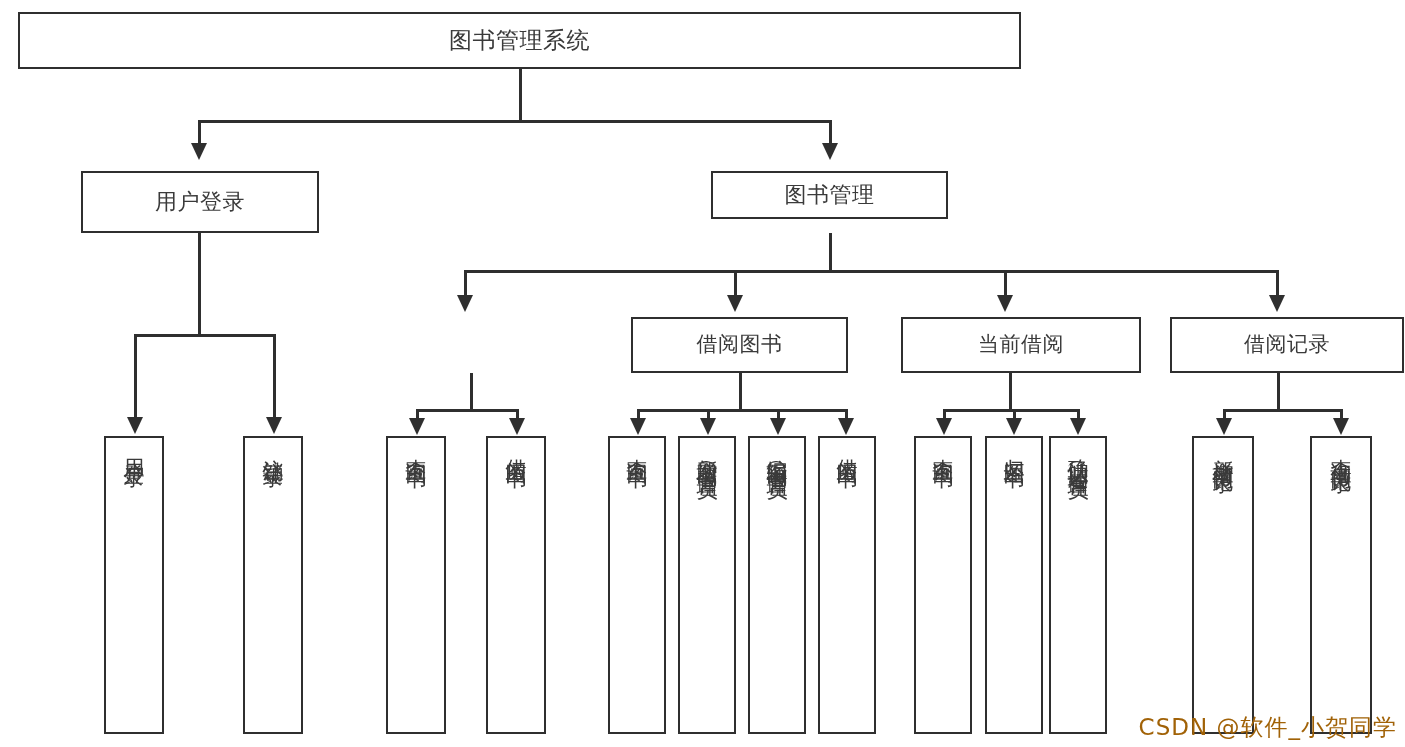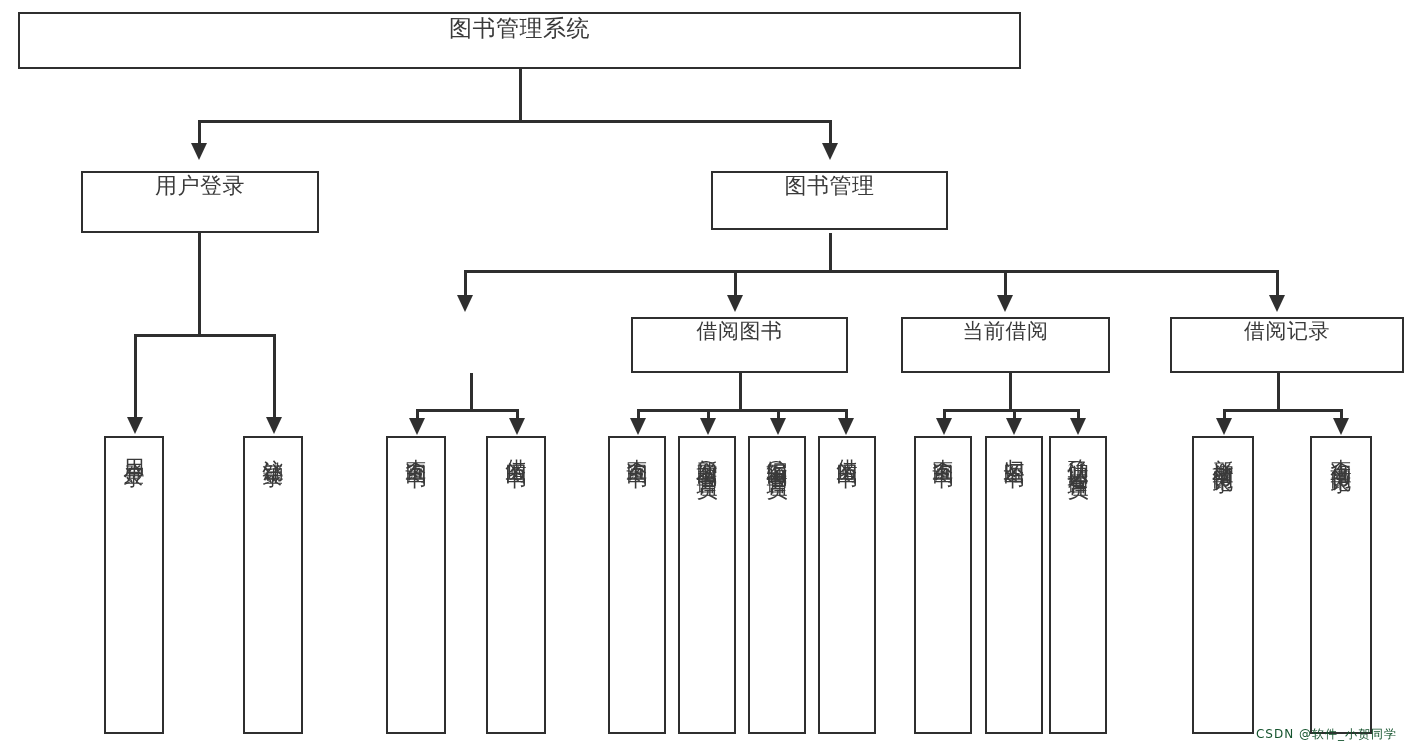--- a/index.html
+++ b/index.html
@@ -15,21 +15,21 @@
     background:#ffffff;
     overflow:hidden;
   }
   
   .node{
     position:absolute;
     box-sizing:border-box;
     border:2.5px solid #2f2f2f;
     background:#ffffff;
     display:flex;
-    align-items:flex-start;
+    align-items:center;
     justify-content:center;
     color:#3a3a3a;
   }
   .node .label{
     display:block;
     line-height:1.22;
     letter-spacing:0.5px;
     white-space:nowrap;
   }
   
@@ -68,22 +68,22 @@
     width:0;height:0;
     border-left:8px solid transparent;
     border-right:8px solid transparent;
     border-top:17px solid #2f2f2f;
   }
   
   #watermark{
     position:absolute;
     right:8px;
     bottom:4px;
-    font-size:12px;
-    color:#14532d;
+    font-size:23px;
+    color:#a16207;
     letter-spacing:1px;
     user-select:none;
     white-space:nowrap;
   }
 </style>
 </head>
 <body>
 
 <div id="canvas">
 
@@ -95,21 +95,21 @@
   <div class="hline" style="left:198px;top:120px;width:633px;"></div>
   <div class="vline" style="left:198px;top:120px;height:26px;"></div>
   <div class="arrow" style="left:191px;top:143px;"></div>
   <div class="vline" style="left:829px;top:120px;height:26px;"></div>
   <div class="arrow" style="left:822px;top:143px;"></div>
 
   <div class="node h2" style="left:81px;top:171px;width:238px;height:62px;">
     <span class="label">用户登录</span>
   </div>
 
-  <div class="node h2" style="left:711px;top:171px;width:237px;height:59px;">
+  <div class="node h2" style="left:711px;top:171px;width:237px;height:48px;">
     <span class="label">图书管理</span>
   </div>
 
   <div class="vline" style="left:198px;top:233px;height:101px;"></div>
   <div class="hline" style="left:134px;top:334px;width:141px;"></div>
   <div class="vline" style="left:134px;top:334px;height:85px;"></div>
   <div class="arrow" style="left:127px;top:417px;"></div>
   <div class="vline" style="left:273px;top:334px;height:85px;"></div>
   <div class="arrow" style="left:266px;top:417px;"></div>
 
@@ -120,21 +120,21 @@
   <div class="vline" style="left:734px;top:270px;height:28px;"></div>
   <div class="arrow" style="left:727px;top:295px;"></div>
   <div class="vline" style="left:1004px;top:270px;height:28px;"></div>
   <div class="arrow" style="left:997px;top:295px;"></div>
   <div class="vline" style="left:1276px;top:270px;height:28px;"></div>
   <div class="arrow" style="left:1269px;top:295px;"></div>
 
   <div class="node h3" style="left:631px;top:317px;width:217px;height:56px;">
     <span class="label">借阅图书</span>
   </div>
-  <div class="node h3" style="left:901px;top:317px;width:209px;height:56px;">
+  <div class="node h3" style="left:901px;top:317px;width:240px;height:56px;">
     <span class="label">当前借阅</span>
   </div>
   <div class="node h3" style="left:1170px;top:317px;width:234px;height:56px;">
     <span class="label">借阅记录</span>
   </div>
 
   <div class="vline" style="left:470px;top:373px;height:36px;"></div>
   <div class="hline" style="left:416px;top:409px;width:102px;"></div>
   <div class="vline" style="left:416px;top:409px;height:11px;"></div>
   <div class="arrow" style="left:409px;top:418px;"></div>

